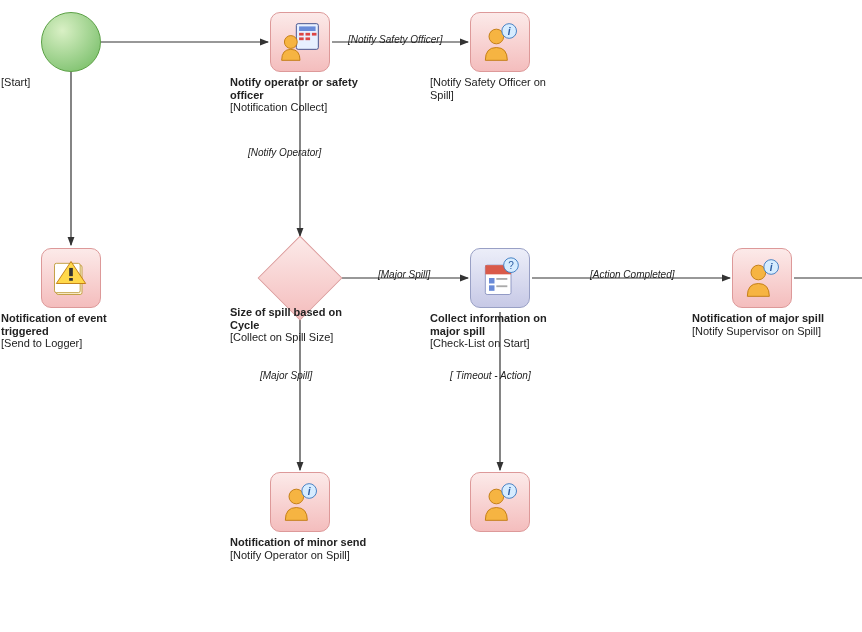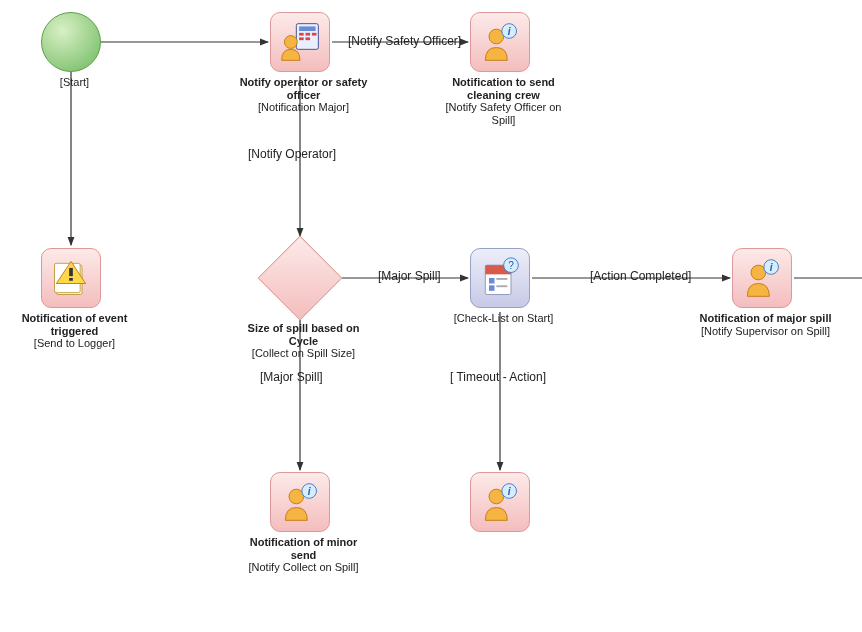--- a/index.html
+++ b/index.html
@@ -43,30 +43,30 @@
   .node-diamond {
     position: absolute;
     width: 60px;
     height: 60px;
     transform: rotate(45deg);
     border: 1.5px solid #d99;
     background: linear-gradient(135deg, #fceae9 0%, #f4bdbd 100%);
   }
   .labelset {
     position: absolute;
-    text-align: center;
+    text-align: left;
     width: 140px;
-    padding-left: 7px;
   }
   .labelset .title { font-weight: bold; color: #222; line-height: 1.15; }
   .labelset .sub { color: #222; line-height: 1.15; }
   .edge-label {
     position: absolute;
+    font-style: italic;
     color: #222;
-    font-size: 12px;
+    font-size: 10px;
     white-space: nowrap;
   }
   svg.connectors {
     position: absolute;
     top: 0; left: 0;
     width: 862px;
     height: 632px;
     pointer-events: none;
   }
   .icon-svg { width: 44px; height: 44px; }
@@ -115,69 +115,69 @@
     <rect x="30" y="14" width="5" height="3" fill="#d44"></rect>
     <rect x="37" y="14" width="5" height="3" fill="#d44"></rect>
     <rect x="23" y="19" width="5" height="3" fill="#d44"></rect>
     <rect x="30" y="19" width="5" height="3" fill="#d44"></rect>
     <circle cx="14" cy="24" r="7" fill="#f6b442" stroke="#c07a0f"></circle>
     <path d="M4 44 Q4 32 14 32 Q24 32 24 44 Z" fill="#f6b442" stroke="#c07a0f"></path>
   </svg>
 </div>
 <div class="labelset" style="left:230px; top:76px">
   <div class="title">Notify operator or safety officer</div>
-  <div class="sub">[Notification Major]</div>
+  <div class="sub">[Notification Collect]</div>
 </div>
 
 <div class="node-box" style="left:470px; top:12px">
   <svg class="icon-svg" viewBox="0 0 48 48">
     <circle cx="20" cy="18" r="8" fill="#f6b442" stroke="#c07a0f"></circle>
     <path d="M8 44 Q8 30 20 30 Q32 30 32 44 Z" fill="#f6b442" stroke="#c07a0f"></path>
     <circle cx="34" cy="12" r="8" fill="#d6ecff" stroke="#3a7ac0"></circle>
     <text x="34" y="16" font-size="11" text-anchor="middle" font-style="italic" font-weight="bold" fill="#2a5aa0">i</text>
   </svg>
 </div>
 <div class="labelset" style="left:430px; top:76px">
-  <div class="title">Notification to send cleaning crew</div>
   <div class="sub">[Notify Safety Officer on Spill]</div>
 </div>
 
 <div class="node-box" style="left:41px; top:248px">
   <svg class="icon-svg" viewBox="0 0 48 48">
     <rect x="8" y="10" width="28" height="32" rx="2" fill="#fff7dc" stroke="#c09a3a"></rect>
     <rect x="6" y="8" width="28" height="32" rx="2" fill="#fff" stroke="#c09a3a"></rect>
     <polygon points="24,6 40,30 8,30" fill="#ffd84a" stroke="#c07a0f"></polygon>
     <rect x="22" y="13" width="4" height="9" fill="#333"></rect>
     <rect x="22" y="24" width="4" height="3" fill="#333"></rect>
   </svg>
 </div>
 <div class="labelset" style="left:1px; top:312px">
   <div class="title">Notification of event triggered</div>
   <div class="sub">[Send to Logger]</div>
 </div>
 
 <div class="node-diamond" style="left:270px; top:248px"></div>
-<div class="labelset" style="left:230px; top:322px">
+<div class="labelset" style="left:230px; top:306px">
   <div class="title">Size of spill based on Cycle</div>
   <div class="sub">[Collect on Spill Size]</div>
 </div>
 
 <div class="node-box blue" style="left:470px; top:248px">
   <svg class="icon-svg" viewBox="0 0 48 48">
     <rect x="8" y="10" width="28" height="32" rx="2" fill="#fff" stroke="#8a93c0"></rect>
     <rect x="8" y="10" width="28" height="10" fill="#d95a4a"></rect>
     <rect x="12" y="24" width="6" height="6" fill="#6a8bd8"></rect>
     <rect x="20" y="24" width="12" height="2" fill="#aaa"></rect>
     <rect x="12" y="32" width="6" height="6" fill="#6a8bd8"></rect>
     <rect x="20" y="32" width="12" height="2" fill="#aaa"></rect>
     <circle cx="36" cy="10" r="8" fill="#d6ecff" stroke="#3a7ac0"></circle>
     <text x="36" y="14" font-size="11" text-anchor="middle" fill="#2a5aa0">?</text>
   </svg>
 </div>
 <div class="labelset" style="left:430px; top:312px">
+  <div class="title">Collect information on major spill</div>
   <div class="sub">[Check-List on Start]</div>
 </div>
 
 <div class="node-box" style="left:732px; top:248px">
   <svg class="icon-svg" viewBox="0 0 48 48">
     <circle cx="20" cy="18" r="8" fill="#f6b442" stroke="#c07a0f"></circle>
     <path d="M8 44 Q8 30 20 30 Q32 30 32 44 Z" fill="#f6b442" stroke="#c07a0f"></path>
     <circle cx="34" cy="12" r="8" fill="#d6ecff" stroke="#3a7ac0"></circle>
     <text x="34" y="16" font-size="11" text-anchor="middle" font-style="italic" font-weight="bold" fill="#2a5aa0">i</text>
   </svg>
@@ -190,21 +190,21 @@
 <div class="node-box" style="left:270px; top:472px">
   <svg class="icon-svg" viewBox="0 0 48 48">
     <circle cx="20" cy="18" r="8" fill="#f6b442" stroke="#c07a0f"></circle>
     <path d="M8 44 Q8 30 20 30 Q32 30 32 44 Z" fill="#f6b442" stroke="#c07a0f"></path>
     <circle cx="34" cy="12" r="8" fill="#d6ecff" stroke="#3a7ac0"></circle>
     <text x="34" y="16" font-size="11" text-anchor="middle" font-style="italic" font-weight="bold" fill="#2a5aa0">i</text>
   </svg>
 </div>
 <div class="labelset" style="left:230px; top:536px">
   <div class="title">Notification of minor send</div>
-  <div class="sub">[Notify Collect on Spill]</div>
+  <div class="sub">[Notify Operator on Spill]</div>
 </div>
 
 <div class="node-box" style="left:470px; top:472px">
   <svg class="icon-svg" viewBox="0 0 48 48">
     <circle cx="20" cy="18" r="8" fill="#f6b442" stroke="#c07a0f"></circle>
     <path d="M8 44 Q8 30 20 30 Q32 30 32 44 Z" fill="#f6b442" stroke="#c07a0f"></path>
     <circle cx="34" cy="12" r="8" fill="#d6ecff" stroke="#3a7ac0"></circle>
     <text x="34" y="16" font-size="11" text-anchor="middle" font-style="italic" font-weight="bold" fill="#2a5aa0">i</text>
   </svg>
 </div>

